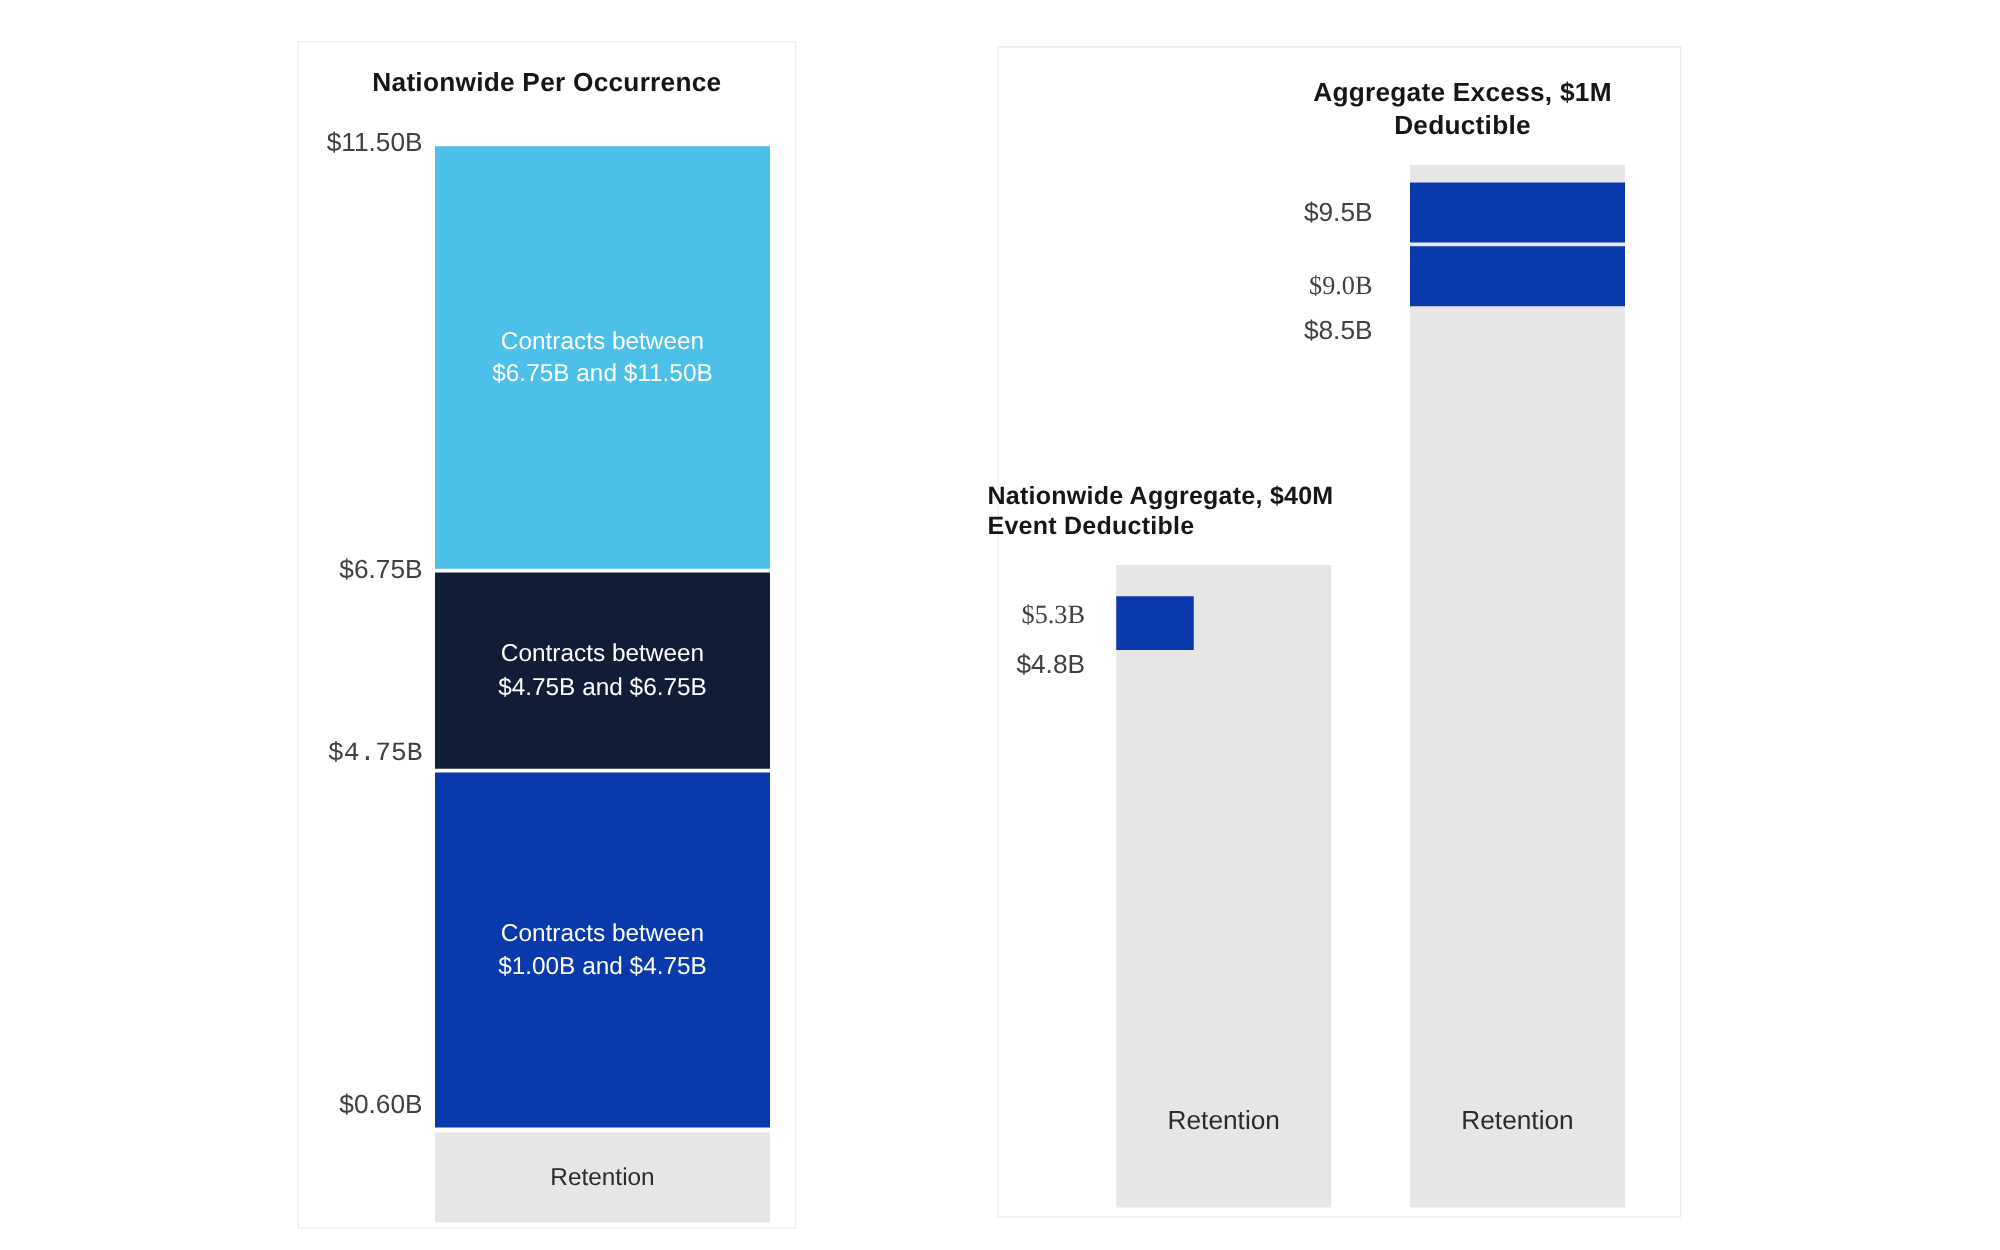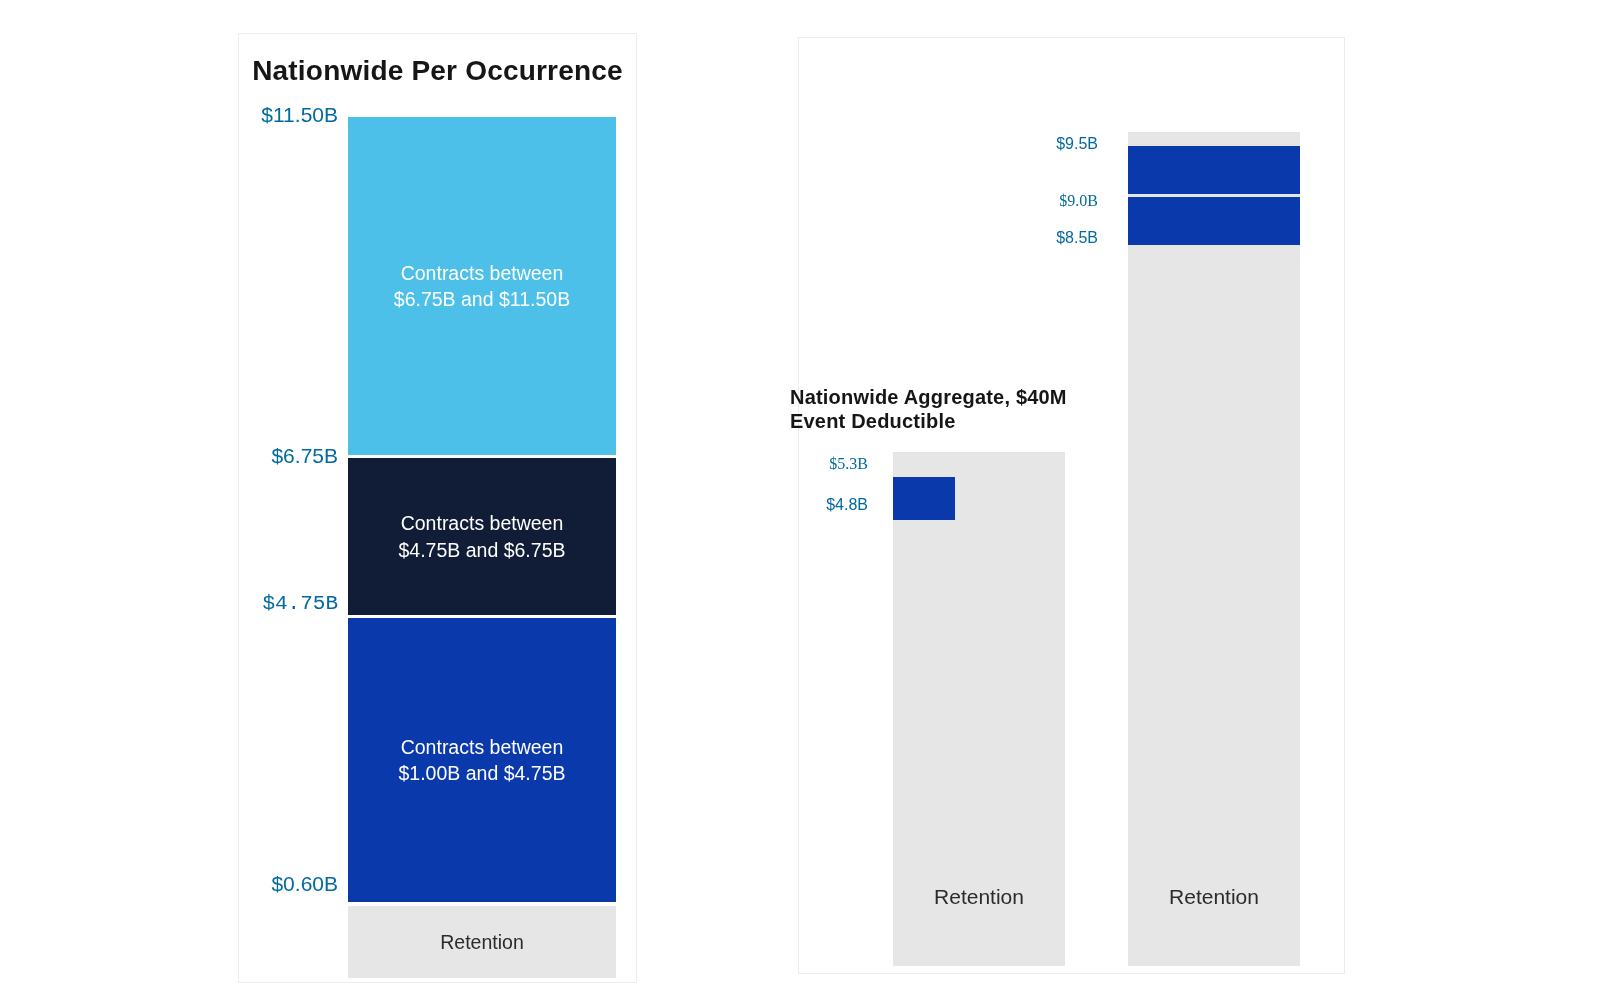--- a/index.html
+++ b/index.html
@@ -36,21 +36,21 @@
   .chart-title {
     position: absolute;
     font-weight: bold;
     color: #161616;
     text-align: center;
     line-height: 1.22;
     letter-spacing: 0.2px;
   }
   #title-per-occurrence {
     left: 248px; top: 54px; width: 379px;
-    font-size: 28px;
+    font-size: 21px;
   }
   #title-agg-excess {
     left: 1005px; top: 62px; width: 330px;
     font-size: 21px;
   }
   #title-nw-agg {
     left: 790px; top: 385px; width: 290px;
     font-size: 20px;
     text-align: left;
   }
@@ -69,25 +69,25 @@
     line-height: 1.35;
     white-space: pre-line;
   }
   .seg-label.light { color: #ffffff; text-align: center; }
   .seg-label.dark  { color: #2b2b2b; }
 
   
   .tick {
     position: absolute;
     font-size: 21px;
-    color: #0369a1;
+    color: #404040;
     text-align: right;
     white-space: nowrap;
   }
-  .tick.small { font-size: 16px; }
+  .tick.small { font-size: 21px; margin-top: 24px; }
 
   
   #seg-l-top    { left: 348px; top: 117px; width: 268px; height: 338px; background: #4cc0e8; }
   #seg-l-mid    { left: 348px; top: 458px; width: 268px; height: 157px; background: #111c36; }
   #seg-l-low    { left: 348px; top: 618px; width: 268px; height: 284px; background: #0a39ac; }
   #seg-l-ret    { left: 348px; top: 906px; width: 268px; height: 72px;  background: #e6e6e6; }
 
   #tick-l-1150 { left: 200px; top: 103px;  width: 138px; }
   #tick-l-675  { left: 200px; top: 444px;  width: 138px; }
   #tick-l-475  { left: 200px; top: 592px;  width: 138px; font-family: Liberation Mono, monospace; }
@@ -167,20 +167,22 @@
     <span class="seg-label dark">Retention</span>
   </div>
 
   <div class="tick" id="tick-l-1150">$11.50B</div>
   <div class="tick" id="tick-l-675">$6.75B</div>
   <div class="tick" id="tick-l-475">$4.75B</div>
   <div class="tick" id="tick-l-100">$0.60B</div>
 
   <div class="panel" id="panel-right"></div>
 
+  <div class="chart-title" id="title-agg-excess">Aggregate Excess,
+$1M Deductible</div>
 
   <div id="col-agg-exc"></div>
   <div class="seg" id="seg-ae-upper"></div>
   <div class="seg" id="seg-ae-lower"></div>
   <div class="seg" id="label-ae-ret">
     <span class="ret-text">Retention</span>
   </div>
 
   <div class="tick small" id="tick-r-95">$9.5B</div>
   <div class="tick small" id="tick-r-90">$9.0B</div>

